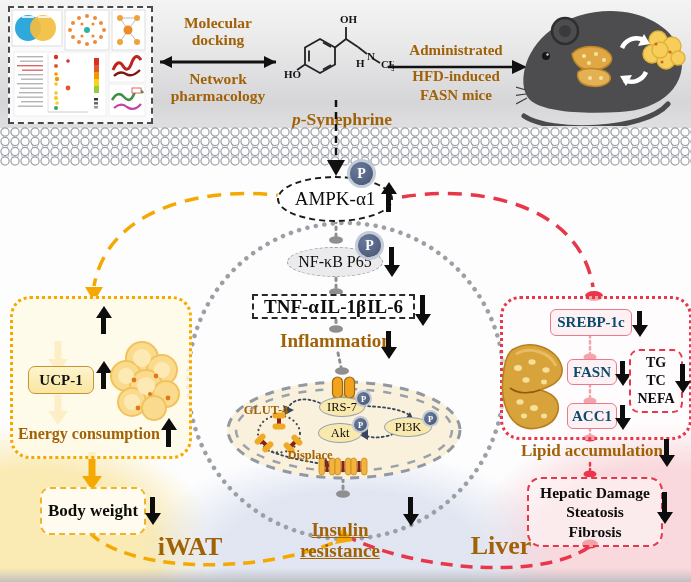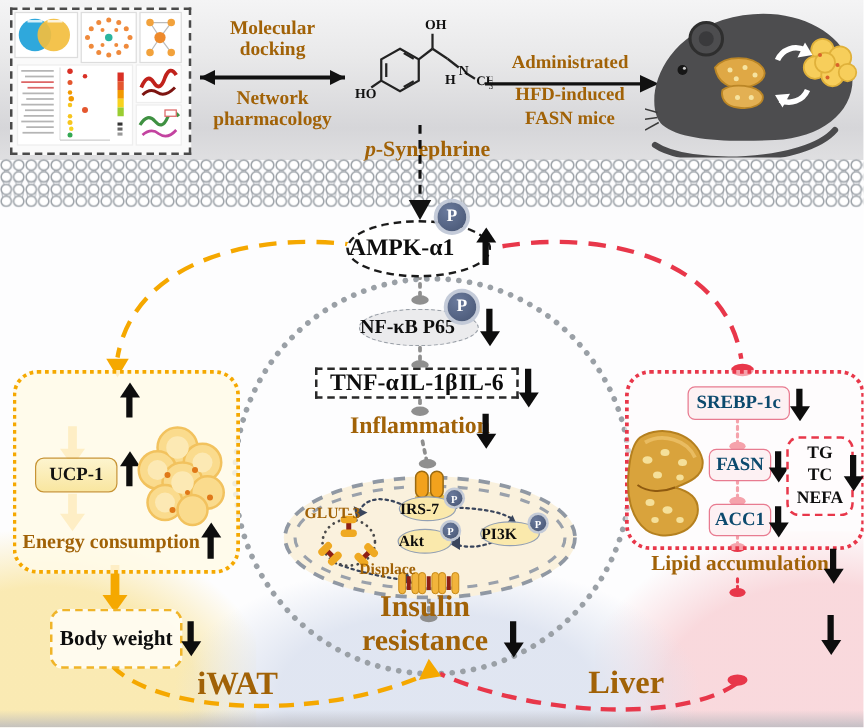--- a/index.html
+++ b/index.html
@@ -5,22 +5,22 @@
   html,body{margin:0;padding:0;background:#fff;}
   .canvas{position:relative;width:691px;height:582px;overflow:hidden;
           font-family:"Liberation Serif","DejaVu Serif",serif;background:#fdfdfe;}
   .abs{position:absolute;}
   .lbl{position:absolute;color:#a16207;font-weight:bold;text-align:center;line-height:1.12;}
   
   .banner{left:0;top:0;width:691px;height:128px;
           background:linear-gradient(180deg,#f4f4f5 0%,#e9e9ea 35%,#d6d6d9 80%,#dfdfe1 100%);}
   .panel{left:8px;top:6px;width:141px;height:114px;border:2px dashed #4a4a4a;background:#fafafa;}
   
-  .enode{position:absolute;display:flex;align-items:center;justify-content:flex-start;
-         font-weight:bold;color:#0d0d0d;border-radius:50%;}
+  .enode{position:absolute;display:flex;align-items:center;justify-content:center;
+         font-weight:normal;color:#0d0d0d;border-radius:50%;}
   .ampk{background:#fff;border:2.5px dashed #1a1a1a;font-size:19px;}
   .nfkb{background:#ebebed;border:1.5px dashed #9aa0a8;font-size:16px;}
   .cellnode{background:#FAE9AC;border:1.3px solid #93a0b4;font-size:12.5px;}
   
   .pb{position:absolute;border-radius:50%;background:radial-gradient(circle at 35% 30%,#6a7a9c,#465472);
       color:#fff;font-weight:bold;display:flex;align-items:center;justify-content:center;
       box-shadow:0 0 0 3px rgba(193,200,215,.95);}
   .pb.big{width:23px;height:23px;font-size:14px;}
   .pb.sm{width:13px;height:13px;font-size:8.5px;box-shadow:0 0 0 2px rgba(193,200,215,.95);}
   
@@ -423,24 +423,24 @@
   </div>
   <div class="pb sm" style="left:357px;top:392px;">P</div>
   <div class="enode cellnode" style="left:318px;top:423px;width:42px;height:18px;">
     <span>Akt</span>
   </div>
   <div class="pb sm" style="left:354px;top:418px;">P</div>
   <div class="enode cellnode" style="left:384px;top:417px;width:46px;height:18px;">
     <span>PI3K</span>
   </div>
   <div class="pb sm" style="left:424px;top:412px;">P</div>
-  <div class="lbl" style="left:242px;top:403px;width:48px;font-size:12.5px;">GLUT-3</div>
+  <div class="lbl" style="left:242px;top:403px;width:48px;font-size:12.5px;">GLUT-4</div>
   <div class="lbl" style="left:284px;top:448px;width:52px;font-size:12.5px;">Displace</div>
 
-  <div class="lbl" style="left:274px;top:473px;width:132px;font-size:24px;">Insulin resistance</div>
+  <div class="lbl" style="left:274px;top:519px;width:132px;font-size:19px;text-decoration:underline;">Insulin resistance</div>
   <div class="ar down" style="left:408px;top:497px;height:18px;"></div>
 
   <div class="iwatbox" style="left:10px;top:296px;width:176px;height:157px;"></div>
   <div class="ar up" style="left:101px;top:317px;height:17px;"></div>
   <div class="ybx" style="left:28px;top:366px;width:64px;height:26px;font-size:15px;">
     <span>UCP-1</span>
   </div>
   <div class="ar up" style="left:101px;top:372px;height:17px;"></div>
   <svg class="abs" style="left:104px;top:336px;" width="78" height="88" viewBox="0 0 78 88">
     <g fill="#FADB8D" stroke="#F2C25E" stroke-width="2">
@@ -507,17 +507,22 @@
     <div>NEFA</div>
   </div>
   <div class="ar down" style="left:680px;top:364px;height:18px;"></div>
   <div class="rbx" style="left:567px;top:403px;width:48px;height:24px;font-size:15px;">
     <span>ACC1</span>
   </div>
   <div class="ar down" style="left:620px;top:405px;height:14px;"></div>
   <div class="lbl" style="left:518px;top:441px;width:148px;font-size:17px;">Lipid accumulation</div>
   <div class="ar down" style="left:664px;top:439px;height:17px;"></div>
 
+  <div class="hepbox" style="left:527px;top:477px;width:132px;height:66px;font-size:15.5px;">
+    <div>Hepatic Damage</div>
+    <div>Steatosis</div>
+    <div>Fibrosis</div>
+  </div>
   <div class="ar down" style="left:662px;top:492px;height:21px;"></div>
   <div class="lbl" style="left:456px;top:531px;width:90px;font-size:26px;">Liver</div>
 
   <div class="abs bottomband"></div>
 </div>
 
 </body></html>

